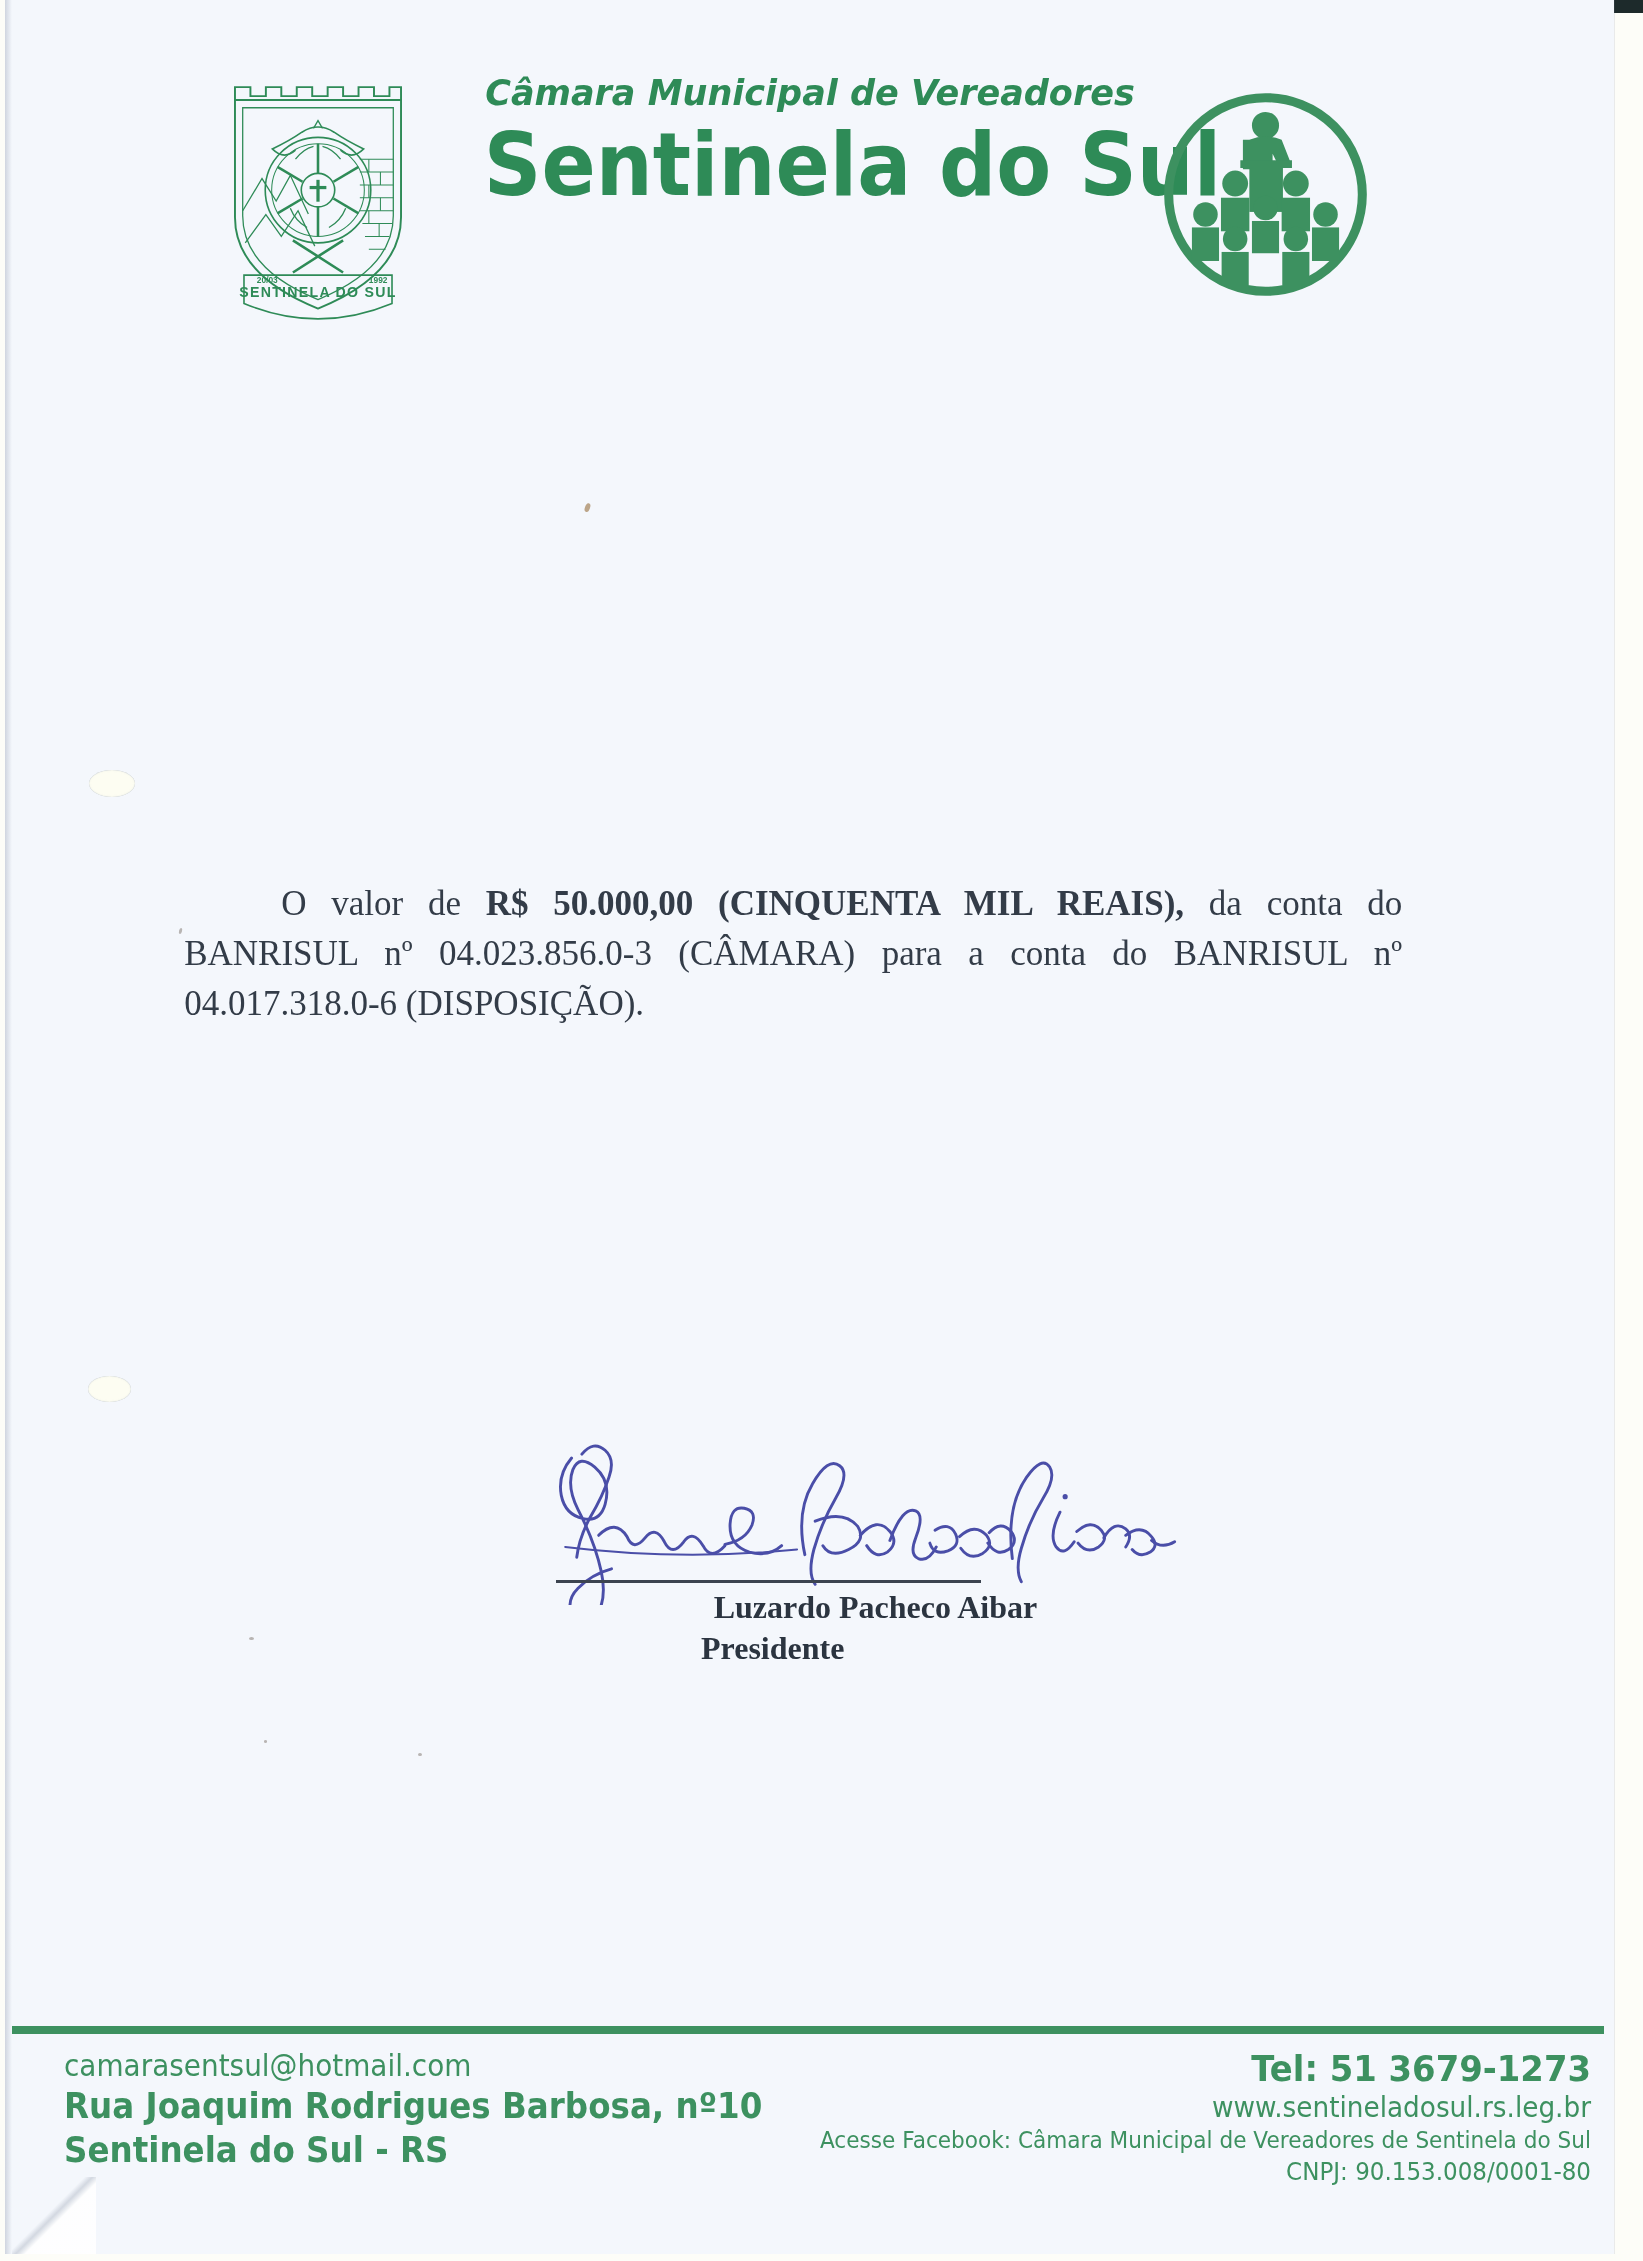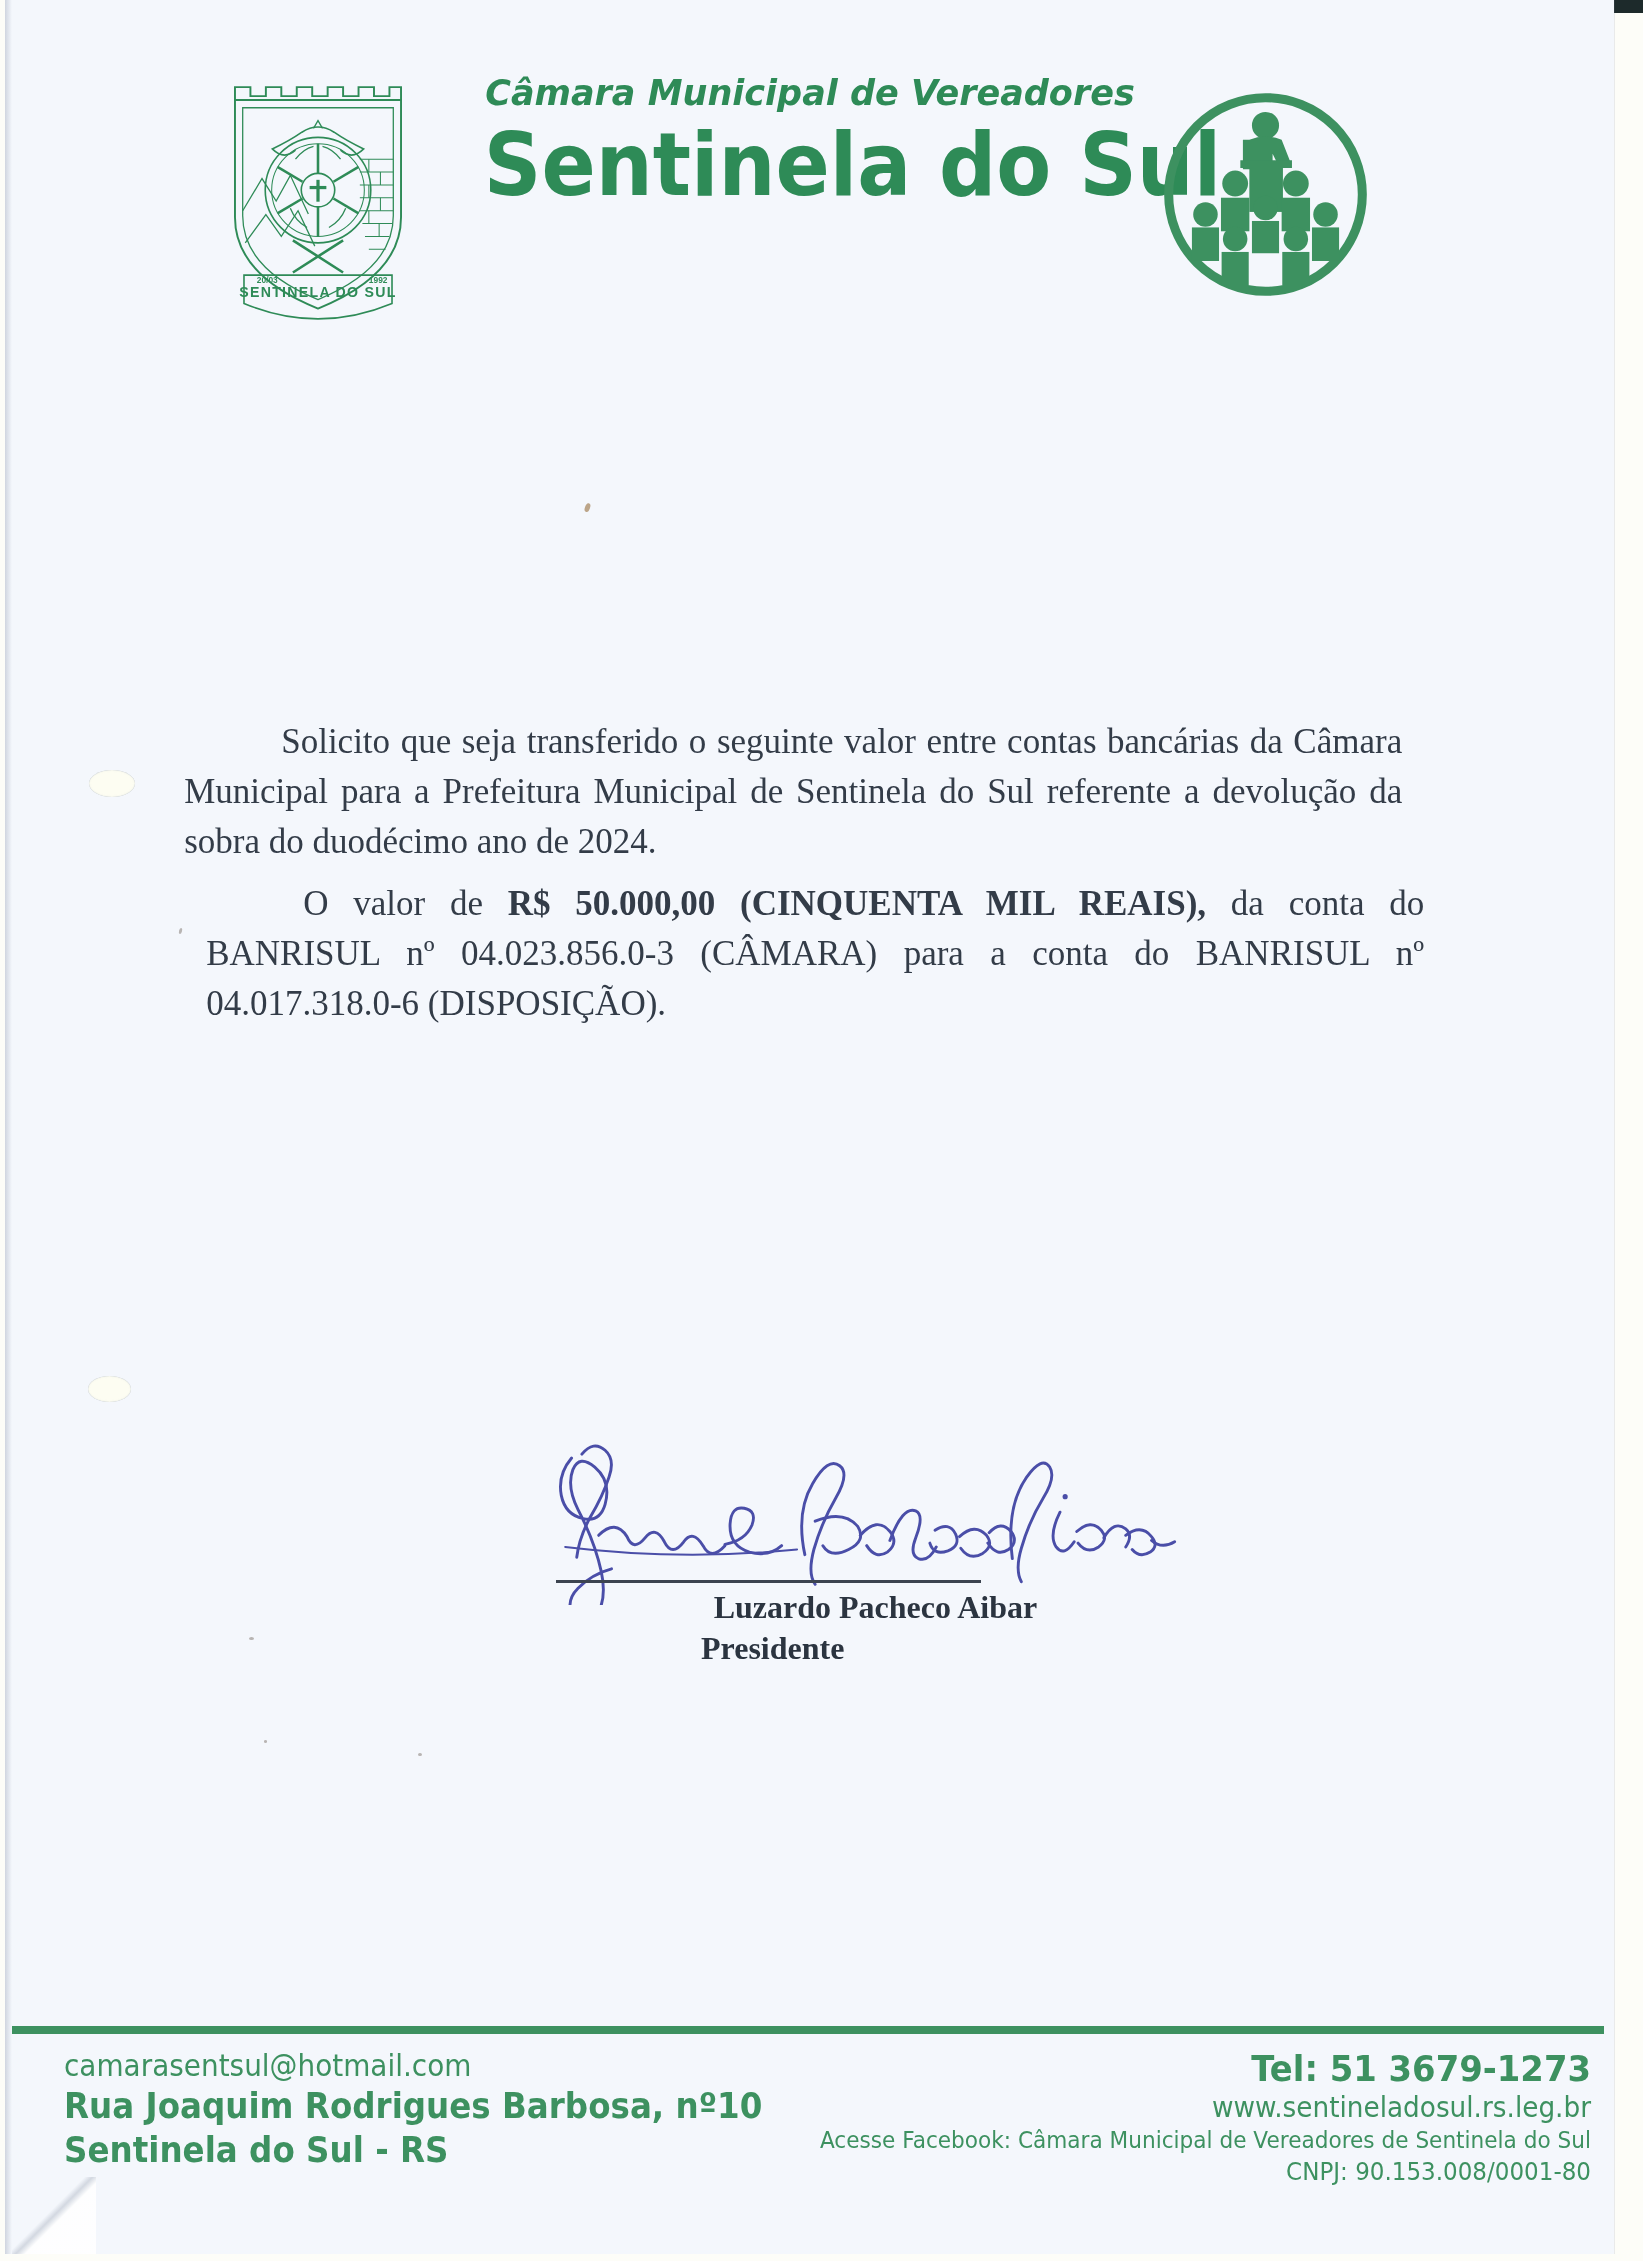--- a/index.html
+++ b/index.html
@@ -147,21 +147,21 @@
     left: 179px;
     width: 1218px;
     font-size: 35px;
     line-height: 50px;
     color: #333c48;
     text-align: justify;
     text-indent: 97px;
     font-family: "Liberation Serif", serif;
   }
   #par-1 { top: 682px; }
-  #par-2 { top: 844px; margin-left: 22px; }
+  #par-2 { top: 844px; }
   .strong { font-weight: bold; }
 
   #date-line {
     position: absolute;
     left: 179px; top: 1173px;
     width: 1218px;
     text-align: right;
     padding-right: 24.5px;
     font-size: 35px;
     color: #333c48;
@@ -393,21 +393,20 @@
 
         <circle cx="118" cy="234" r="19"></circle>
           <rect x="97" y="254" width="42" height="52"></rect>
         <circle cx="212" cy="234" r="19"></circle>
           <rect x="191" y="254" width="42" height="52"></rect>
       </g>
     </svg>
   </div>
 
 
-  <p class="body-par" id="par-1">Solicito que seja transferido o seguinte valor entre contas bancárias da Câmara Municipal para a Prefeitura Municipal de Sentinela do Sul referente a devolução da sobra do duodécimo ano de 2024.</p>
 
   <p class="body-par" id="par-2"><span>O valor de </span><span class="strong">R$ 50.000,00 (CINQUENTA MIL REAIS),</span><span> da conta do BANRISUL nº 04.023.856.0-3 (CÂMARA) para a conta do BANRISUL nº 04.017.318.0-6 (DISPOSIÇÃO).</span></p>
 
 
   <div id="signature-block">
 
     <svg id="signature-ink" viewBox="0 0 1060 290">
       <g fill="none" stroke="#4a4ea8" stroke-width="4.5" stroke-linecap="round">
 
         <path d="M108 62 q-22 26 -16 58 q6 30 34 36 q26 6 34 -22 q10 -36 -16 -58

